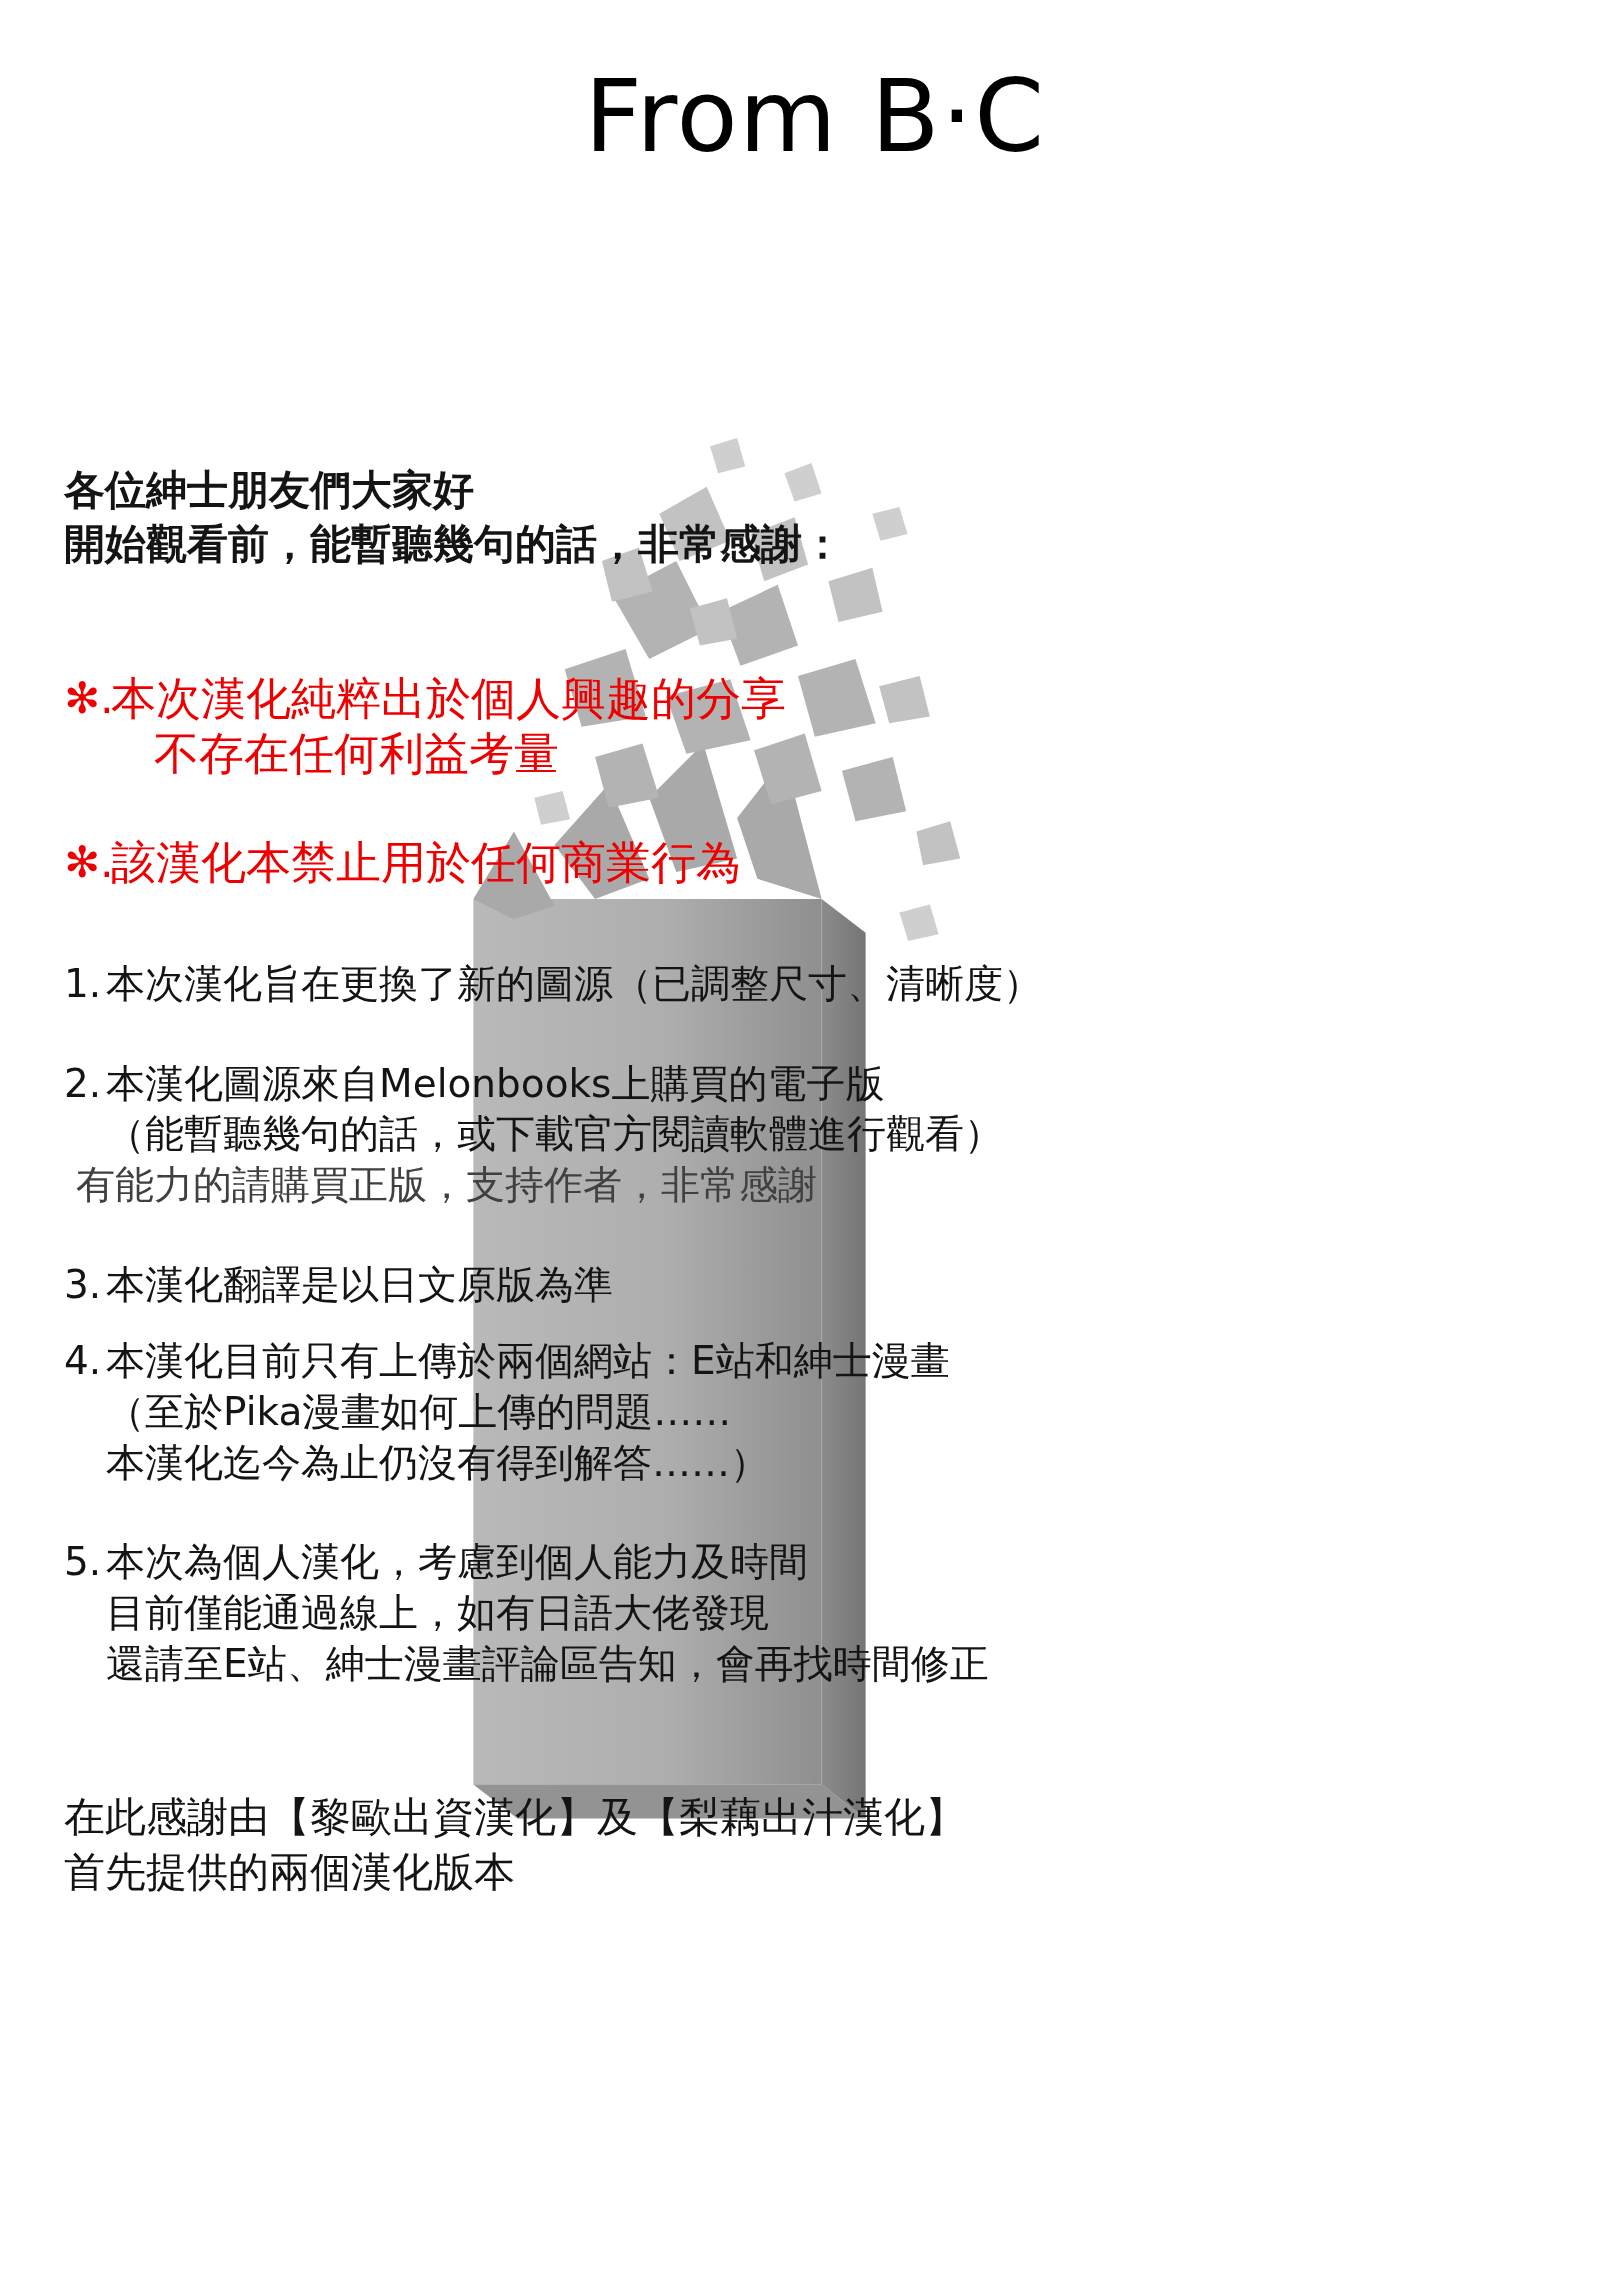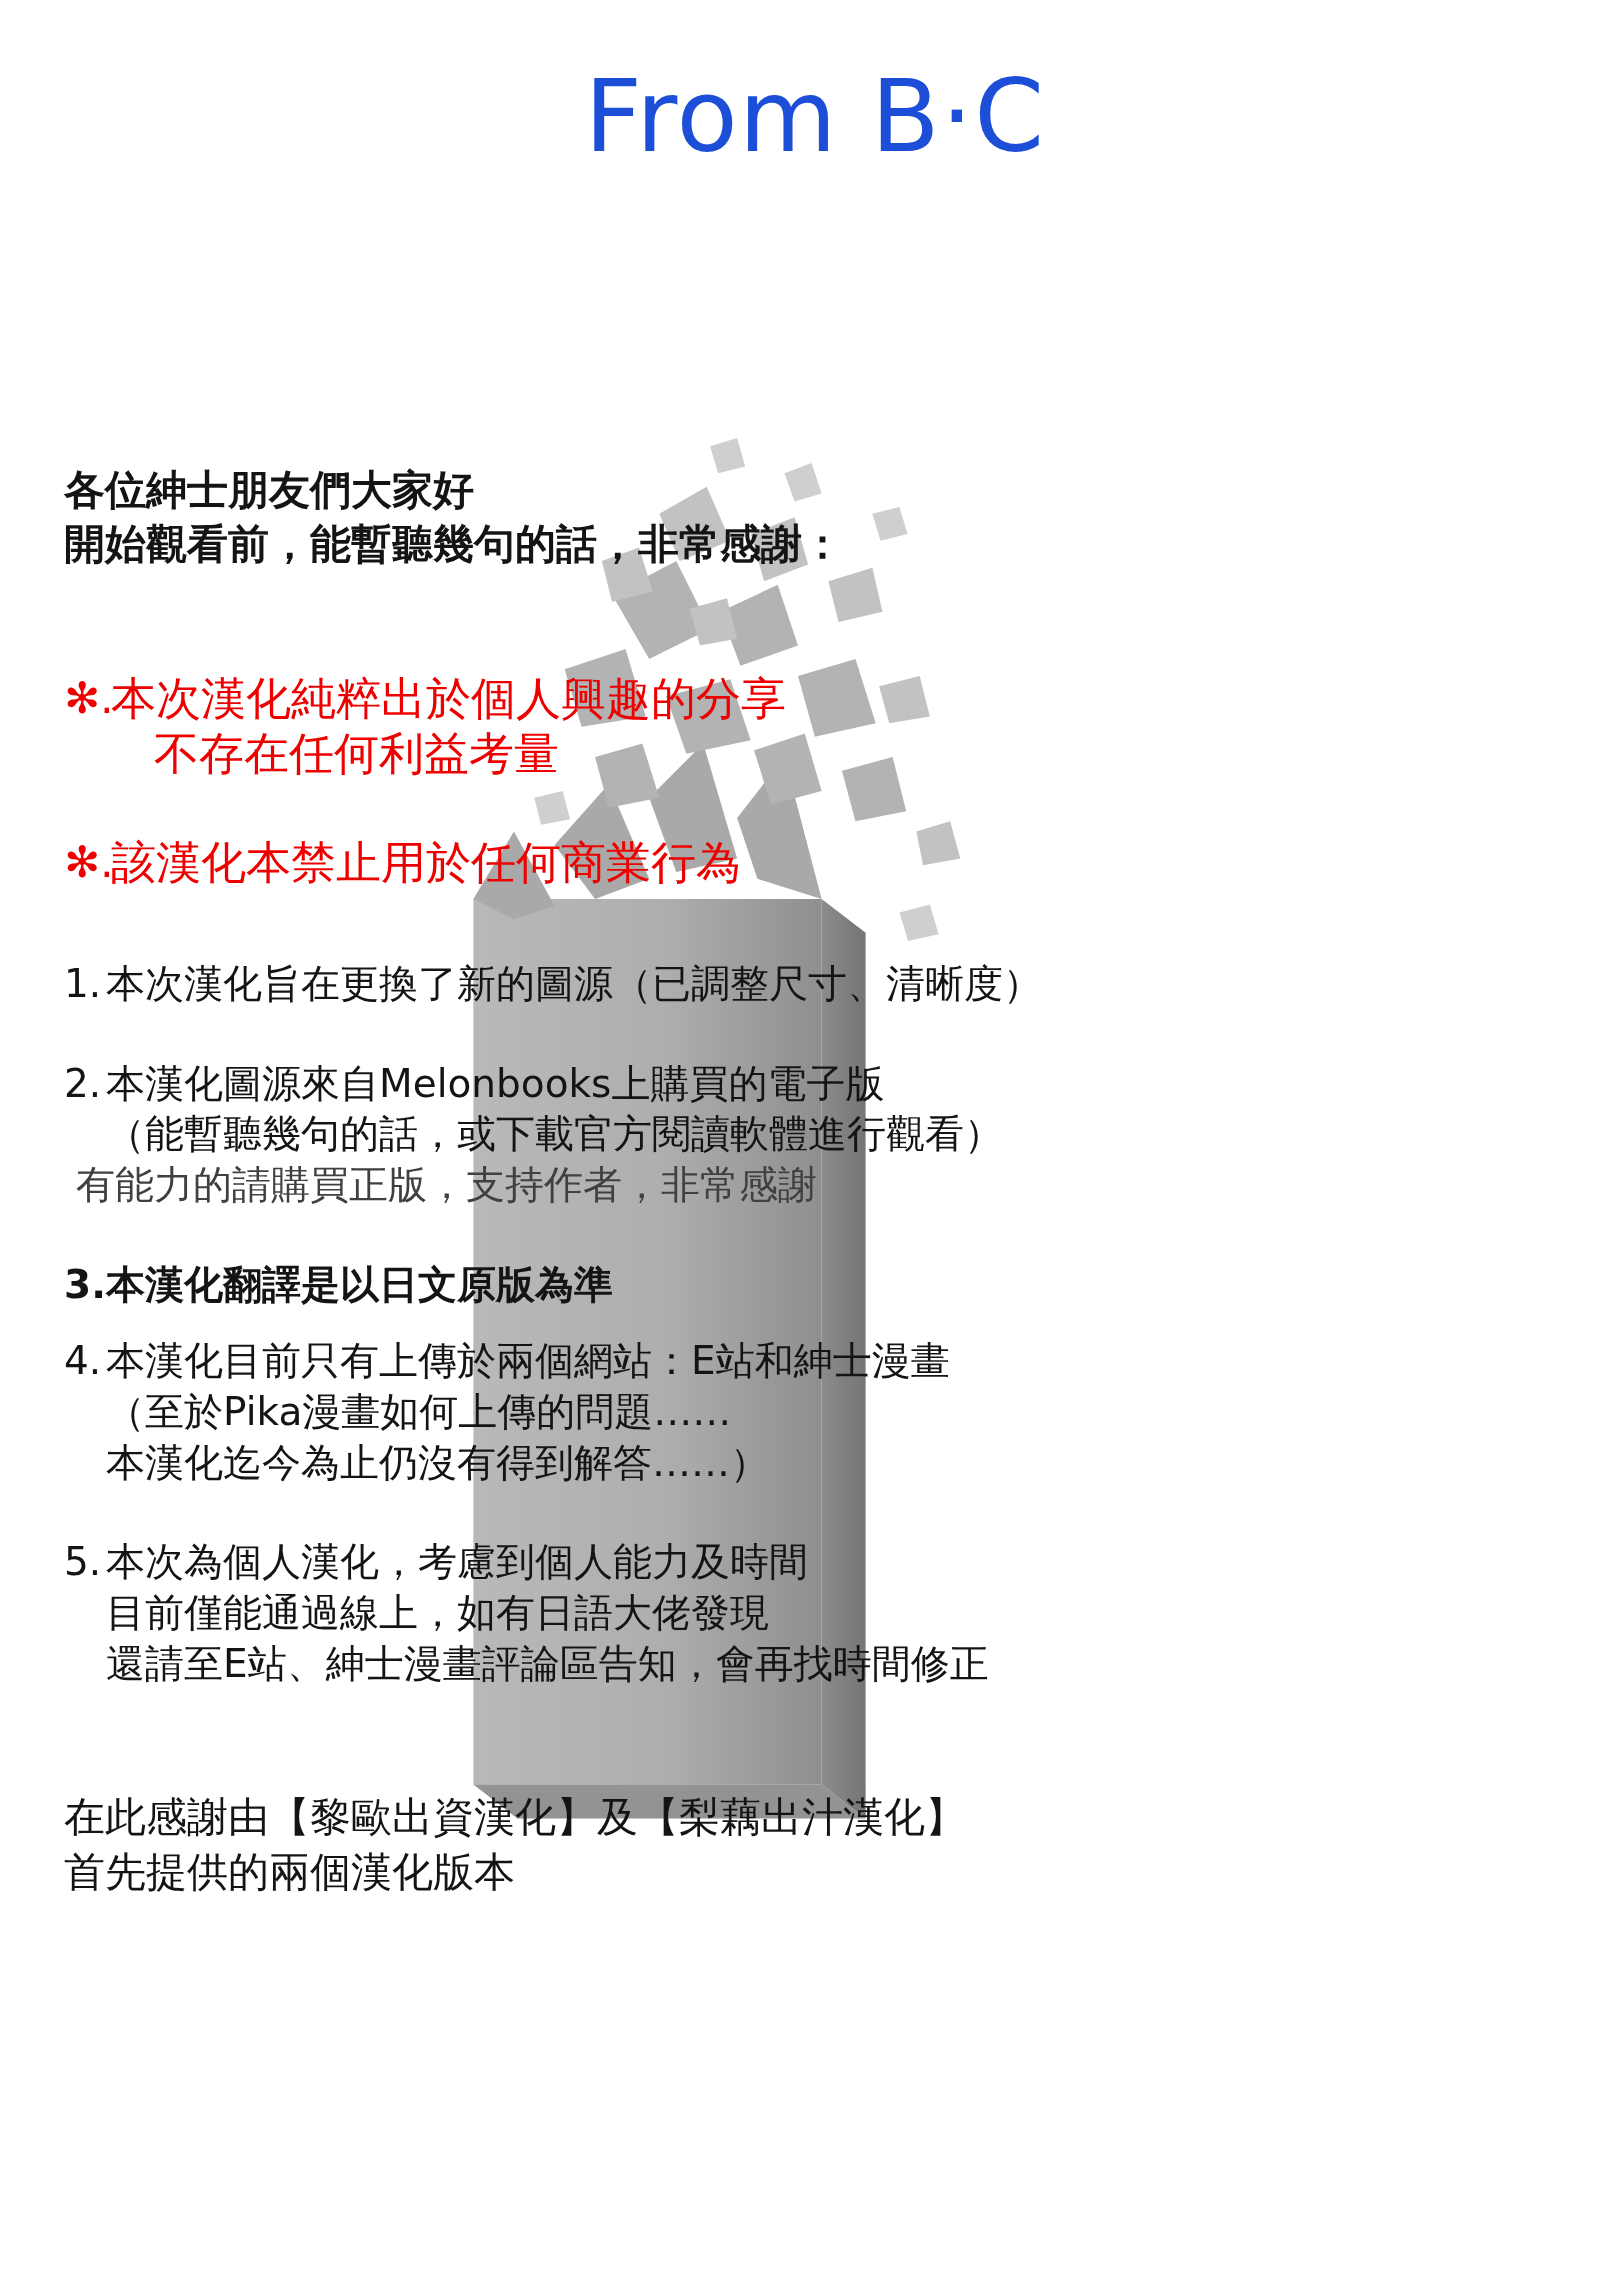--- a/index.html
+++ b/index.html
@@ -32,21 +32,21 @@
     z-index: 2;
     padding: 0;
   }
 
   #page-title {
     text-align: center;
     font-family: "DejaVu Sans", sans-serif;
     font-size: 100px;
     font-weight: 400;
     letter-spacing: 1.4px;
-    color: #1d4ed8;
+    color: #000000;
     margin: 62px 0 0 7px;
     line-height: 1.1;
   }
 
   .greeting {
     margin: 291px 0 0 64px;
     font-size: 41px;
     line-height: 1.32;
     color: #141414;
     white-space: pre;
@@ -92,21 +92,21 @@
     white-space: pre;
   }
   .highlight-blue {
     color: #404040;
     display: block;
     margin-left: 12px;
   }
 
   #item-1 { margin-top: 68px; }
   #item-2 { margin-top: 49px; }
-  #item-3 { margin-top: 49px; font-weight: bold; }
+  #item-3 { margin-top: 49px; }
   #item-4 { margin-top: 26px; }
   #item-5 { margin-top: 49px; }
 
   #closing {
     margin: 101px 0 0 64px;
     font-size: 41px;
     line-height: 1.32;
     color: #141414;
     white-space: pre;
   }

